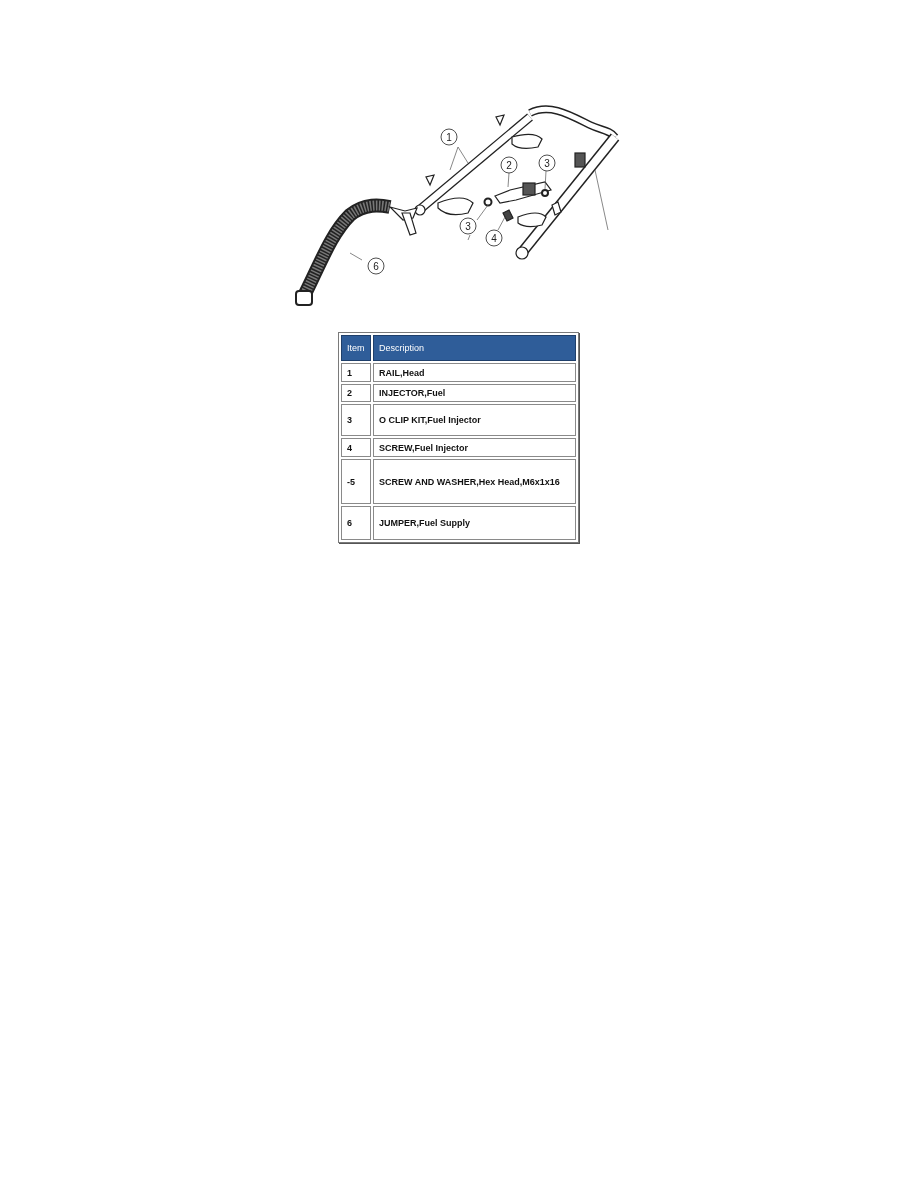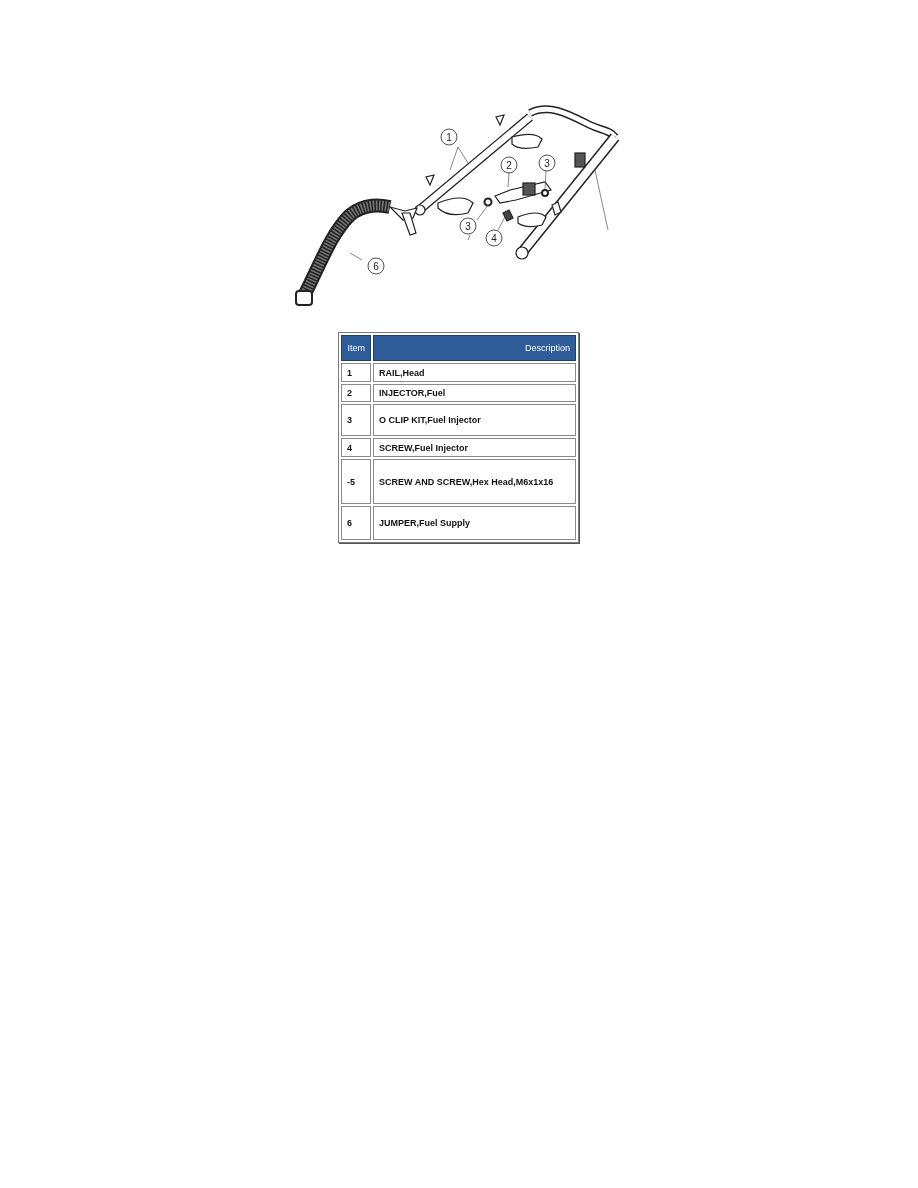--- a/index.html
+++ b/index.html
@@ -1,21 +1,21 @@
 <!DOCTYPE html>
 <html><head>
 <meta charset="utf-8">
 <style>
   html, body { margin:0; padding:0; background:#ffffff; }
   body { width:918px; height:1188px; position:relative; overflow:hidden; font-family:"Liberation Sans", sans-serif; }
   .figure { position:absolute; left:290px; top:95px; width:340px; height:220px; }
   .figure svg { width:340px; height:220px; display:block; }
   .parts-table { position:absolute; left:338px; top:332px; width:241px; border-collapse:separate; border-spacing:2px; border:1px solid #7a7a7a; background:#fff; box-shadow:1px 1px 0 #555; }
   .parts-table td, .parts-table th { border:1px solid #8a8a8a; font-size:9px; font-weight:bold; color:#111; padding:0 5px; text-align:left; vertical-align:middle; }
-  .parts-table th { background:#2f5d99; color:#ffffff; font-weight:normal; text-align:right; height:24px; border-color:#1f3f6a; }
+  .parts-table th { background:#2f5d99; color:#ffffff; font-weight:normal; text-align:left; height:24px; border-color:#1f3f6a; }
   .parts-table th.item-h { width:18px; }
   .parts-table td.item { width:18px; }
   .r1 { height:19px; } .r2 { height:18px; } .r3 { height:32px; } .r4 { height:19px; } .r5 { height:45px; } .r6 { height:34px; }
 </style>
 </head>
 <body>
 
 <div class="figure">
   <svg viewBox="0 0 340 220" xmlns="http://www.w3.org/2000/svg" fill="none" stroke="#222" stroke-width="1.2">
 
@@ -118,20 +118,20 @@
     <tr class="r3">
       <td class="item">3</td>
       <td>O CLIP KIT,Fuel Injector</td>
     </tr>
     <tr class="r4">
       <td class="item">4</td>
       <td>SCREW,Fuel Injector</td>
     </tr>
     <tr class="r5">
       <td class="item">-5</td>
-      <td>SCREW AND SCREW,Hex Head,M6x1x16</td>
+      <td>SCREW AND WASHER,Hex Head,M6x1x16</td>
     </tr>
     <tr class="r6">
       <td class="item">6</td>
       <td>JUMPER,Fuel Supply</td>
     </tr>
   </tbody>
 </table>
 
 </body></html>

